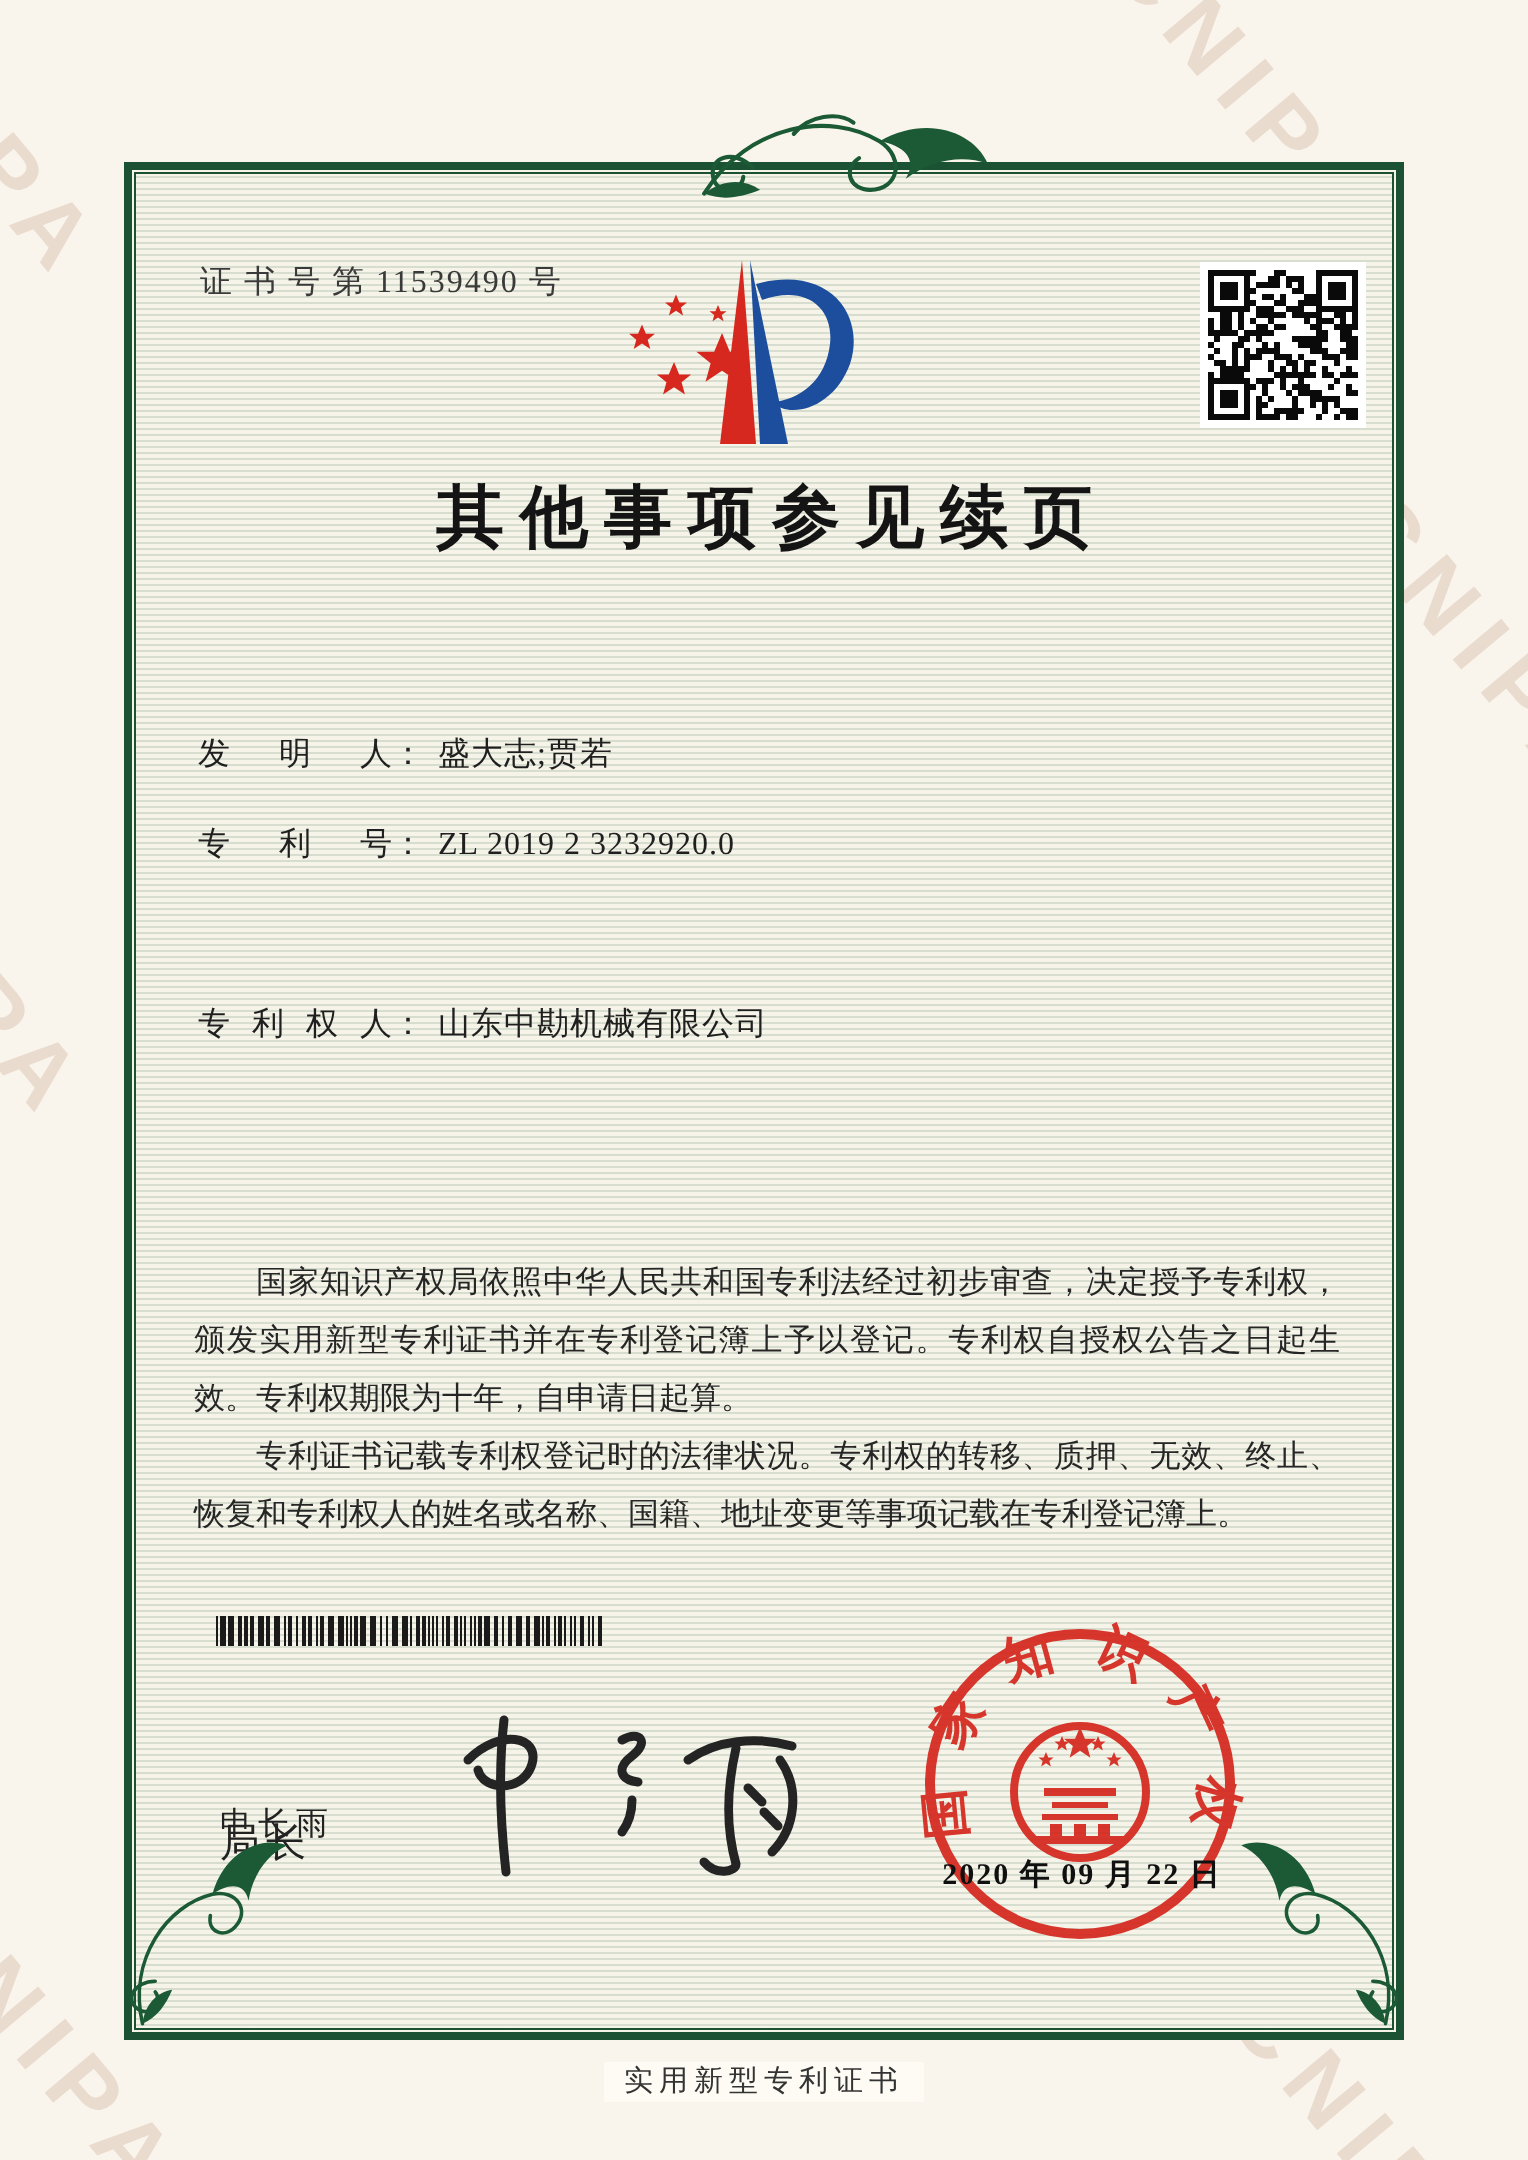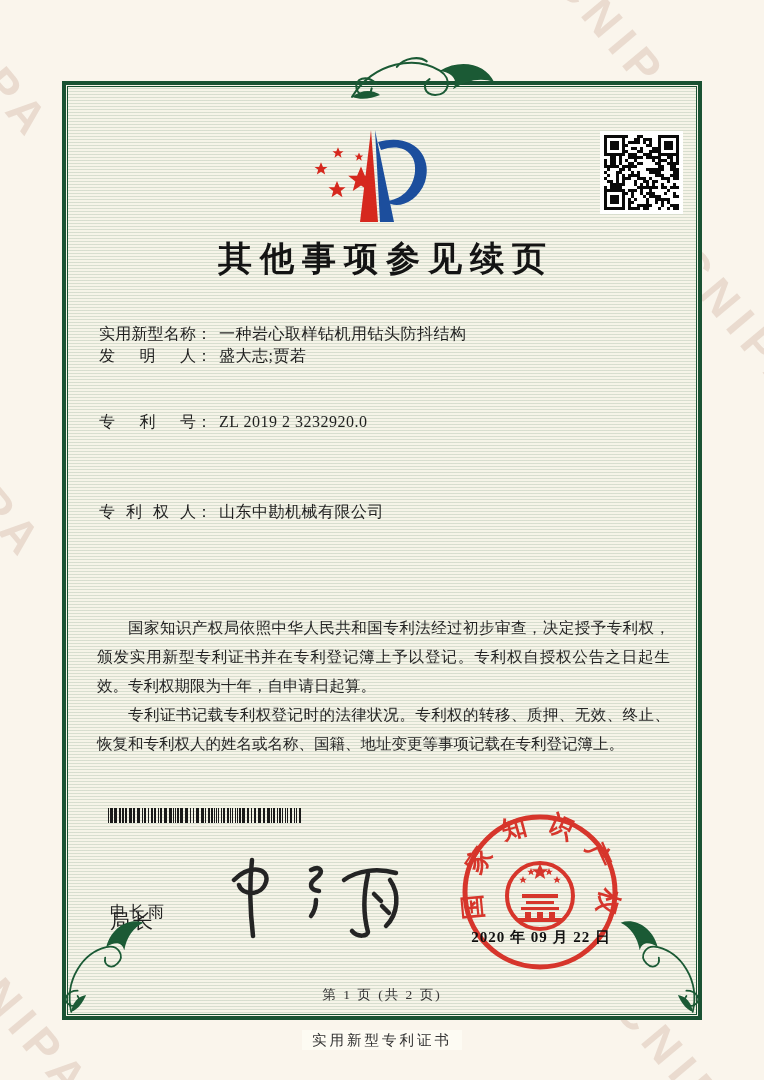--- a/index.html
+++ b/index.html
@@ -13,21 +13,21 @@
       box-shadow:inset 0 0 0 1px #f6f3e7, inset 0 0 0 2px #1a5233;
       background:repeating-linear-gradient(180deg, rgba(145,170,148,.30) 0 1px, rgba(0,0,0,0) 1px 3px),#f6f4e8;}
   .abs{position:absolute;}
   .certno{left:100px;top:131px;font-size:16px;letter-spacing:1px;color:#3a3a3a;}
   .title{left:0;right:0;top:236px;text-align:center;font-size:34px;font-weight:bold;
       letter-spacing:8px;color:#141414;padding-left:8px;}
   .frow{position:absolute;left:99px;font-size:16px;color:#1f1f1f;white-space:nowrap;}
   .flabel{display:inline-block;width:97px;text-align:justify;text-align-last:justify;vertical-align:bottom;}
   .fvalue{margin-left:7px;letter-spacing:.5px;}
   .fgroup2{margin-left:38px;}
-  .paras{position:absolute;left:97px;top:613px;width:573px;font-size:15.5px;line-height:29px;
+  .paras{position:absolute;left:97px;top:627px;width:573px;font-size:15.5px;line-height:29px;
       text-align:justify;color:#262626;}
   .paras p{margin:0;text-indent:2em;}
   .barcode{position:absolute;left:108px;top:808px;width:198px;height:15px;display:flex;}
   .barcode i{display:block;height:100%;}
   .signer-title{left:110px;top:868px;font-size:20px;letter-spacing:3px;color:#222;margin-top:40px;}
   .signer-name{left:110px;top:902px;font-size:16px;letter-spacing:3px;color:#222;}
   .sig{left:216px;top:848px;}
   .seal{left:455px;top:810px;}
   .seal-date{left:462px;top:928px;width:158px;text-align:center;font-size:15px;color:#101010;
       font-weight:bold;letter-spacing:1px;z-index:5;}
@@ -72,20 +72,21 @@
   </svg>
   <svg class="flourish" style="left:602px;top:934px;transform:scale(-1,1) rotate(-45deg);" width="120" height="56" viewBox="0 0 160 60">
     <g stroke="#1b5a35" fill="none" stroke-width="2.4" stroke-linecap="round">
       <path d="M4 48 C 28 10, 72 4, 98 20 C 112 29, 108 46, 93 46 C 82 46, 78 35, 87 29"></path>
       <path d="M30 34 C 20 24, 6 28, 9 40 C 11 48, 24 48, 25 39"></path>
     </g>
     <path d="M98 20 C 122 6, 148 14, 156 32 C 142 27, 126 30, 112 40 C 119 29, 110 22, 98 20 Z" fill="#1b5a35"></path>
     <path d="M4 48 C 14 40, 26 40, 34 46 C 24 50, 14 52, 4 48 Z" fill="#1b5a35"></path>
   </svg>
 
+  <div class="abs certno">证 书 号 第 11539490 号</div>
 
   <svg class="abs" style="left:303px;top:120px;" width="150" height="105" viewBox="0 0 150 105">
     <defs>
       <path id="st" d="M0,-10 L2.9,-3.1 L9.5,-3.1 L4.2,1.2 L6.1,8.1 L0,4 L-6.1,8.1 L-4.2,1.2 L-9.5,-3.1 L-2.9,-3.1 Z"></path>
     </defs>
     <path d="M75 22 C 112 12, 130 38, 122 62 C 114 84, 92 90, 83 81 C 97 80, 110 70, 112 52 C 114 34, 100 22, 78 30 Z" fill="#1c4e9d"></path>
     <polygon points="72,10 77,102 91,102" fill="#1c4e9d"></polygon>
     <polygon points="68,10 57,102 75,102" fill="#d6281e"></polygon>
     <g fill="#d6281e">
       <use href="#st" transform="translate(58,60) scale(1.35)"></use>
@@ -96,24 +97,21 @@
     </g>
   </svg>
 
   <svg class="abs" style="left:600px;top:131px;" width="83" height="83" viewBox="0 0 83 83">
     <rect x="0" y="0" width="83" height="83" fill="#ffffff"></rect>
     <path id="qrpath" transform="translate(4,4)" fill="#0a0a0a" d="M0 0h3v3h-3zM3 0h3v3h-3zM6 0h3v3h-3zM9 0h3v3h-3zM12 0h3v3h-3zM15 0h3v3h-3zM18 0h3v3h-3zM21 0h3v3h-3zM33 0h3v3h-3zM36 0h3v3h-3zM54 0h3v3h-3zM57 0h3v3h-3zM60 0h3v3h-3zM63 0h3v3h-3zM66 0h3v3h-3zM69 0h3v3h-3zM72 0h3v3h-3zM0 3h3v3h-3zM18 3h3v3h-3zM30 3h3v3h-3zM33 3h3v3h-3zM39 3h3v3h-3zM42 3h3v3h-3zM45 3h3v3h-3zM54 3h3v3h-3zM72 3h3v3h-3zM0 6h3v3h-3zM6 6h3v3h-3zM9 6h3v3h-3zM12 6h3v3h-3zM18 6h3v3h-3zM24 6h3v3h-3zM27 6h3v3h-3zM30 6h3v3h-3zM33 6h3v3h-3zM39 6h3v3h-3zM45 6h3v3h-3zM54 6h3v3h-3zM60 6h3v3h-3zM63 6h3v3h-3zM66 6h3v3h-3zM72 6h3v3h-3zM0 9h3v3h-3zM6 9h3v3h-3zM9 9h3v3h-3zM12 9h3v3h-3zM18 9h3v3h-3zM21 9h3v3h-3zM42 9h3v3h-3zM45 9h3v3h-3zM54 9h3v3h-3zM60 9h3v3h-3zM63 9h3v3h-3zM66 9h3v3h-3zM72 9h3v3h-3zM0 12h3v3h-3zM6 12h3v3h-3zM9 12h3v3h-3zM12 12h3v3h-3zM18 12h3v3h-3zM27 12h3v3h-3zM30 12h3v3h-3zM36 12h3v3h-3zM48 12h3v3h-3zM51 12h3v3h-3zM54 12h3v3h-3zM60 12h3v3h-3zM63 12h3v3h-3zM66 12h3v3h-3zM72 12h3v3h-3zM0 15h3v3h-3zM18 15h3v3h-3zM21 15h3v3h-3zM33 15h3v3h-3zM36 15h3v3h-3zM45 15h3v3h-3zM48 15h3v3h-3zM51 15h3v3h-3zM54 15h3v3h-3zM72 15h3v3h-3zM0 18h3v3h-3zM3 18h3v3h-3zM6 18h3v3h-3zM9 18h3v3h-3zM12 18h3v3h-3zM15 18h3v3h-3zM18 18h3v3h-3zM24 18h3v3h-3zM27 18h3v3h-3zM30 18h3v3h-3zM39 18h3v3h-3zM42 18h3v3h-3zM45 18h3v3h-3zM54 18h3v3h-3zM57 18h3v3h-3zM60 18h3v3h-3zM63 18h3v3h-3zM66 18h3v3h-3zM69 18h3v3h-3zM72 18h3v3h-3zM6 21h3v3h-3zM9 21h3v3h-3zM15 21h3v3h-3zM24 21h3v3h-3zM27 21h3v3h-3zM30 21h3v3h-3zM33 21h3v3h-3zM36 21h3v3h-3zM42 21h3v3h-3zM45 21h3v3h-3zM48 21h3v3h-3zM51 21h3v3h-3zM54 21h3v3h-3zM63 21h3v3h-3zM66 21h3v3h-3zM72 21h3v3h-3zM0 24h3v3h-3zM6 24h3v3h-3zM9 24h3v3h-3zM15 24h3v3h-3zM21 24h3v3h-3zM30 24h3v3h-3zM48 24h3v3h-3zM54 24h3v3h-3zM57 24h3v3h-3zM60 24h3v3h-3zM66 24h3v3h-3zM72 24h3v3h-3zM0 27h3v3h-3zM6 27h3v3h-3zM9 27h3v3h-3zM15 27h3v3h-3zM24 27h3v3h-3zM27 27h3v3h-3zM33 27h3v3h-3zM36 27h3v3h-3zM51 27h3v3h-3zM54 27h3v3h-3zM63 27h3v3h-3zM66 27h3v3h-3zM69 27h3v3h-3zM72 27h3v3h-3zM0 30h3v3h-3zM3 30h3v3h-3zM6 30h3v3h-3zM9 30h3v3h-3zM12 30h3v3h-3zM18 30h3v3h-3zM21 30h3v3h-3zM24 30h3v3h-3zM27 30h3v3h-3zM30 30h3v3h-3zM54 30h3v3h-3zM57 30h3v3h-3zM66 30h3v3h-3zM69 30h3v3h-3zM3 33h3v3h-3zM15 33h3v3h-3zM18 33h3v3h-3zM24 33h3v3h-3zM42 33h3v3h-3zM45 33h3v3h-3zM48 33h3v3h-3zM51 33h3v3h-3zM54 33h3v3h-3zM57 33h3v3h-3zM66 33h3v3h-3zM69 33h3v3h-3zM72 33h3v3h-3zM0 36h3v3h-3zM12 36h3v3h-3zM15 36h3v3h-3zM27 36h3v3h-3zM33 36h3v3h-3zM45 36h3v3h-3zM48 36h3v3h-3zM51 36h3v3h-3zM54 36h3v3h-3zM69 36h3v3h-3zM72 36h3v3h-3zM3 39h3v3h-3zM12 39h3v3h-3zM18 39h3v3h-3zM24 39h3v3h-3zM27 39h3v3h-3zM30 39h3v3h-3zM33 39h3v3h-3zM51 39h3v3h-3zM54 39h3v3h-3zM57 39h3v3h-3zM66 39h3v3h-3zM69 39h3v3h-3zM72 39h3v3h-3zM0 42h3v3h-3zM12 42h3v3h-3zM18 42h3v3h-3zM21 42h3v3h-3zM24 42h3v3h-3zM33 42h3v3h-3zM36 42h3v3h-3zM39 42h3v3h-3zM45 42h3v3h-3zM57 42h3v3h-3zM60 42h3v3h-3zM63 42h3v3h-3zM69 42h3v3h-3zM72 42h3v3h-3zM3 45h3v3h-3zM6 45h3v3h-3zM12 45h3v3h-3zM18 45h3v3h-3zM30 45h3v3h-3zM39 45h3v3h-3zM42 45h3v3h-3zM48 45h3v3h-3zM51 45h3v3h-3zM63 45h3v3h-3zM6 48h3v3h-3zM9 48h3v3h-3zM12 48h3v3h-3zM15 48h3v3h-3zM18 48h3v3h-3zM30 48h3v3h-3zM36 48h3v3h-3zM42 48h3v3h-3zM48 48h3v3h-3zM57 48h3v3h-3zM69 48h3v3h-3zM0 51h3v3h-3zM6 51h3v3h-3zM9 51h3v3h-3zM12 51h3v3h-3zM15 51h3v3h-3zM33 51h3v3h-3zM36 51h3v3h-3zM39 51h3v3h-3zM42 51h3v3h-3zM45 51h3v3h-3zM48 51h3v3h-3zM51 51h3v3h-3zM57 51h3v3h-3zM60 51h3v3h-3zM66 51h3v3h-3zM69 51h3v3h-3zM72 51h3v3h-3zM0 54h3v3h-3zM3 54h3v3h-3zM6 54h3v3h-3zM9 54h3v3h-3zM12 54h3v3h-3zM15 54h3v3h-3zM18 54h3v3h-3zM24 54h3v3h-3zM27 54h3v3h-3zM30 54h3v3h-3zM36 54h3v3h-3zM45 54h3v3h-3zM63 54h3v3h-3zM0 57h3v3h-3zM18 57h3v3h-3zM21 57h3v3h-3zM27 57h3v3h-3zM36 57h3v3h-3zM42 57h3v3h-3zM45 57h3v3h-3zM48 57h3v3h-3zM60 57h3v3h-3zM69 57h3v3h-3zM0 60h3v3h-3zM6 60h3v3h-3zM9 60h3v3h-3zM12 60h3v3h-3zM18 60h3v3h-3zM27 60h3v3h-3zM39 60h3v3h-3zM45 60h3v3h-3zM48 60h3v3h-3zM51 60h3v3h-3zM54 60h3v3h-3zM69 60h3v3h-3zM72 60h3v3h-3zM0 63h3v3h-3zM6 63h3v3h-3zM9 63h3v3h-3zM12 63h3v3h-3zM18 63h3v3h-3zM24 63h3v3h-3zM30 63h3v3h-3zM42 63h3v3h-3zM51 63h3v3h-3zM54 63h3v3h-3zM57 63h3v3h-3zM60 63h3v3h-3zM63 63h3v3h-3zM0 66h3v3h-3zM6 66h3v3h-3zM9 66h3v3h-3zM12 66h3v3h-3zM18 66h3v3h-3zM24 66h3v3h-3zM27 66h3v3h-3zM42 66h3v3h-3zM51 66h3v3h-3zM57 66h3v3h-3zM63 66h3v3h-3zM0 69h3v3h-3zM18 69h3v3h-3zM24 69h3v3h-3zM33 69h3v3h-3zM36 69h3v3h-3zM39 69h3v3h-3zM42 69h3v3h-3zM45 69h3v3h-3zM57 69h3v3h-3zM66 69h3v3h-3zM69 69h3v3h-3zM72 69h3v3h-3zM0 72h3v3h-3zM3 72h3v3h-3zM6 72h3v3h-3zM9 72h3v3h-3zM12 72h3v3h-3zM15 72h3v3h-3zM18 72h3v3h-3zM24 72h3v3h-3zM27 72h3v3h-3zM30 72h3v3h-3zM33 72h3v3h-3zM39 72h3v3h-3zM42 72h3v3h-3zM54 72h3v3h-3zM63 72h3v3h-3zM69 72h3v3h-3zM72 72h3v3h-3z"></path>
   </svg>
 
   <div class="abs title">其他事项参见续页</div>
 
-  <div class="frow" style="top:324px">
-    <span class="flabel">实用新型名称</span><span>：</span><span class="fvalue">一种岩心取样钻机用钻头防抖结构</span>
-  </div>
-  <div class="frow" style="top:346px">
+  <div class="frow" style="top:367px">
     <span class="flabel">发明人</span><span>：</span><span class="fvalue">盛大志;贾若</span>
   </div>
   <div class="frow" style="top:412px">
     <span class="flabel">专利号</span><span>：</span><span class="fvalue">ZL 2019 2 3232920.0</span>
   </div>
   <div class="frow" style="top:502px">
     <span class="flabel">专利权人</span><span>：</span><span class="fvalue">山东中勘机械有限公司</span>
   </div>
 
   <div class="paras">
@@ -278,16 +276,15 @@
       <rect x="71" y="91" width="28" height="3"></rect>
       <rect x="66" y="97" width="38" height="3"></rect>
       <rect x="70" y="102" width="6" height="6"></rect>
       <rect x="82" y="102" width="6" height="6"></rect>
       <rect x="94" y="102" width="6" height="6"></rect>
       <rect x="62" y="108" width="46" height="4"></rect>
     </g>
   </svg>
   <div class="abs seal-date">2020 年 09 月 22 日</div>
 
-  <div class="abs pageinfo">第 1 页 (共 2 页)</div>
   <div class="abs contnote"><span>实用新型专利证书</span></div>
 
 </div>
 
 </body></html>

